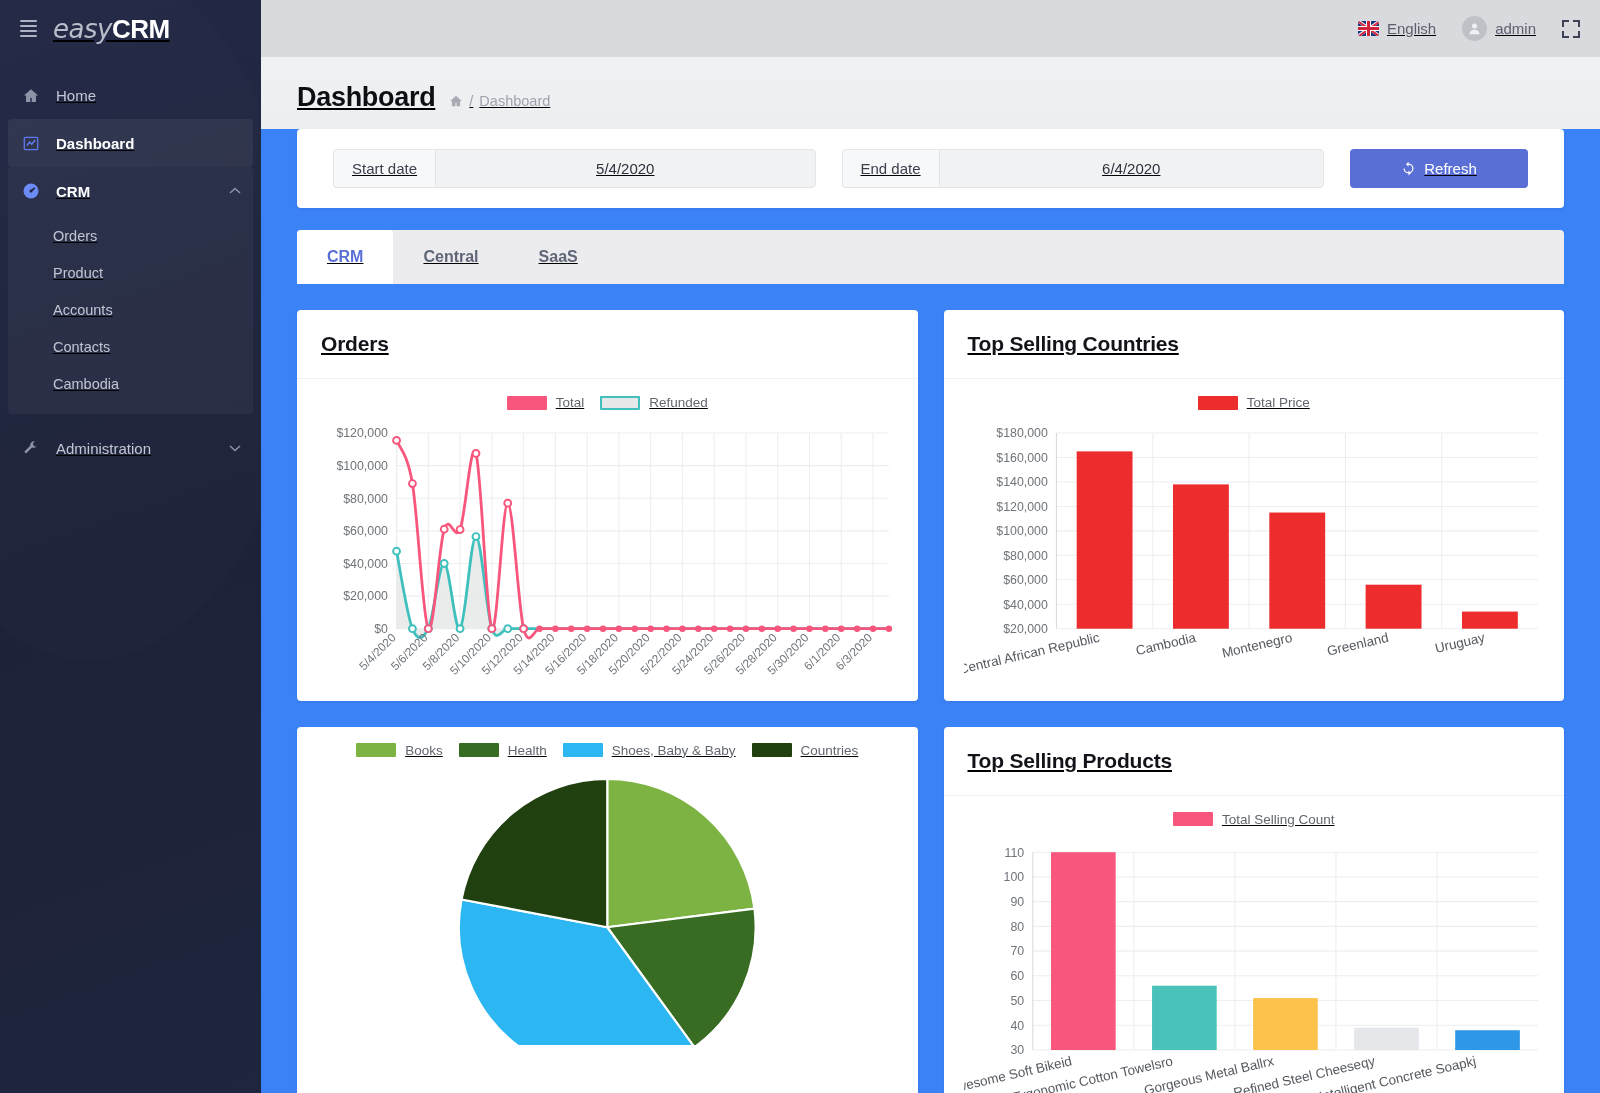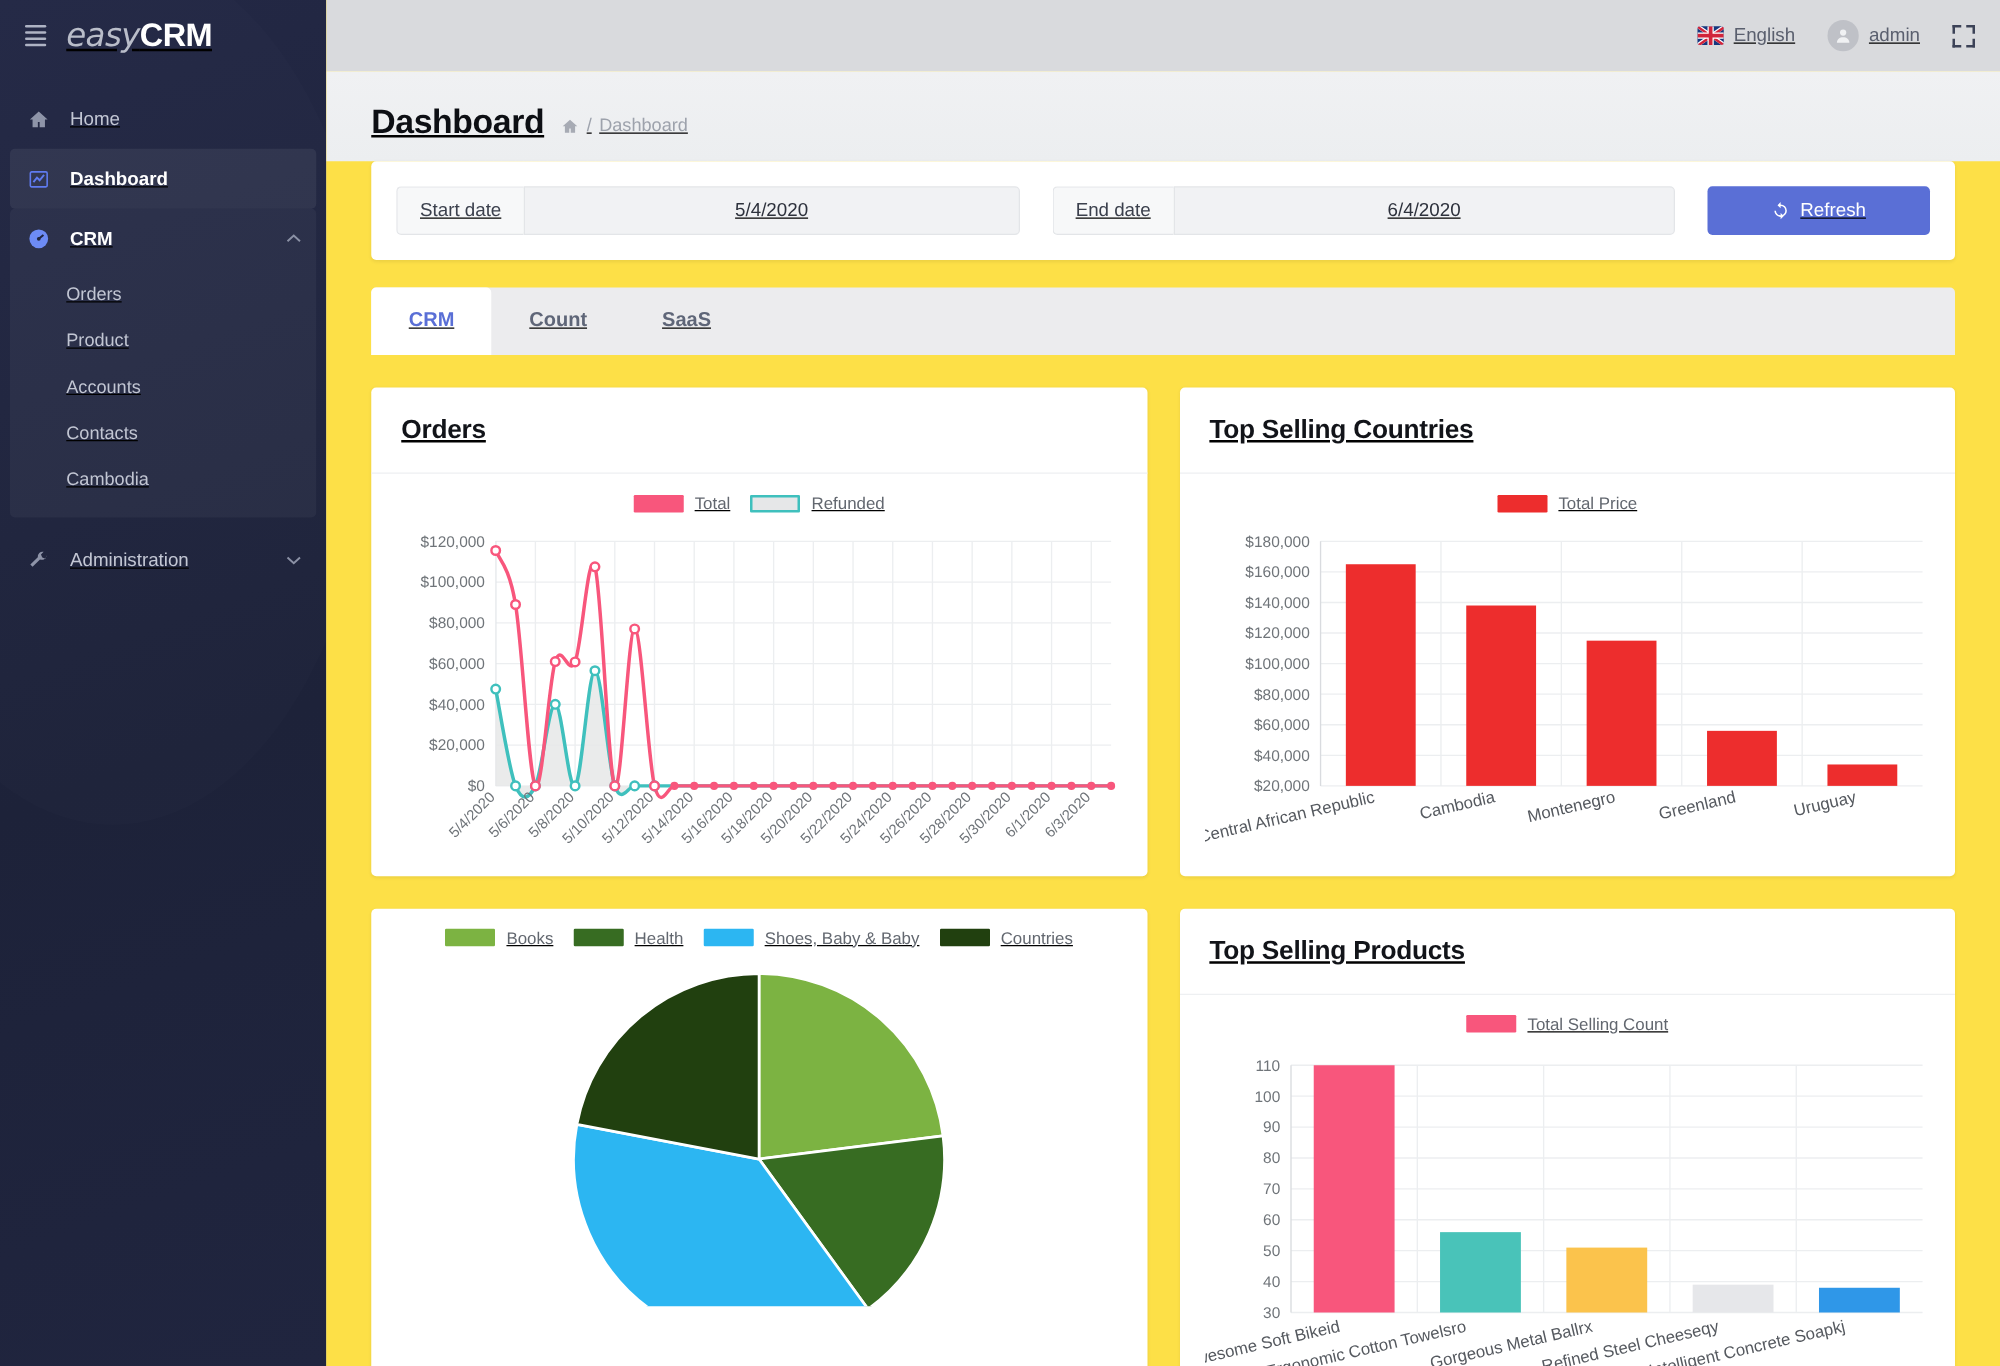--- a/index.html
+++ b/index.html
@@ -47,21 +47,21 @@
   .nav-group .nav-item { color:#fff; font-weight:600; padding:0 12px; }
   .nav-group .nav-item .ic { color:#6d8bf5; }
   .caret { margin-left:auto; font-size: 11px; color:#8b91a5; }
   .subnav { padding: 2px 0 6px 0; }
   .subnav-item {
     height: 37px; display:flex; align-items:center;
     padding-left: 45px; font-size: 14.5px; color:#c2c6d3; cursor:pointer;
   }
 
   
-  .main { flex:1; height:1093px; position:relative; overflow:hidden; background:#fde047; }
+  .main { flex:1; height:1093px; position:relative; overflow:hidden; background:#3b82f6; }
   .topbar {
     height: 57px; background:#d9dadd; display:flex; align-items:center;
     justify-content:flex-end; gap:26px; padding-right: 20px;
   }
   .topbar-item { display:flex; align-items:center; gap:8px; cursor:pointer; color:#5a5f6e; font-size:15px; }
   .flag {
     width:21px; height:15px; border-radius:2px; position:relative; overflow:hidden;
     background:#16377e; flex:0 0 21px;
   }
   .flag i, .flag b { position:absolute; display:block; }
@@ -87,21 +87,21 @@
   .page-head { padding: 25px 36px 16px 36px; display:flex; align-items:flex-end; gap:14px;
      background:linear-gradient(180deg,#f0f1f3 0%, #eceef0 100%); }
   .page-title { font-size: 27px; font-weight: 700; color:#0d0f14; letter-spacing:-0.3px; }
   .breadcrumb { display:flex; align-items:center; gap:6px; color:#9da2ac; font-size:14.5px; padding-bottom:4px; }
   .breadcrumb .hm { color:#a7abb4; font-size:14px; }
 
   .content { padding: 0 36px; }
 
   .filter-card {
     background:#fff; border-radius:4px; box-shadow: 0 1px 3px rgba(0,0,0,0.07);
-    padding: 20px 20px; display:flex; align-items:center; gap:26px;
+    padding: 20px 36px; display:flex; align-items:center; gap:26px;
   }
   .field { display:flex; align-items:stretch; flex:1; }
   .field-label {
     background:#f7f8f9; border:1px solid #e3e5e8; border-right:0;
     border-radius:4px 0 0 4px; padding: 0 18px; display:flex; align-items:center;
     font-size:15px; color:#3b404d; white-space:nowrap;
   }
   .field-input {
     flex:1; background:#f1f2f4; border:1px solid #e3e5e8; border-radius:0 4px 4px 0;
     height: 39px; text-align:center; font-size:15px; color:#2d313c;
@@ -295,21 +295,21 @@
                 <path d="M12 20v3l4-4-4-4v3"></path>
               </svg>
           </span>
           <span>Refresh</span>
         </button>
       </div>
 
       <div class="tabs-wrap">
         <div class="tabs">
           <div class="tab active"><span>CRM</span></div>
-          <div class="tab"><span>Count</span></div>
+          <div class="tab"><span>Central</span></div>
           <div class="tab"><span>SaaS</span></div>
         </div>
       </div>
 
       <div class="grid">
 
         <section class="card">
           <div class="card-head">
             <div class="card-title">Orders</div>
           </div>

